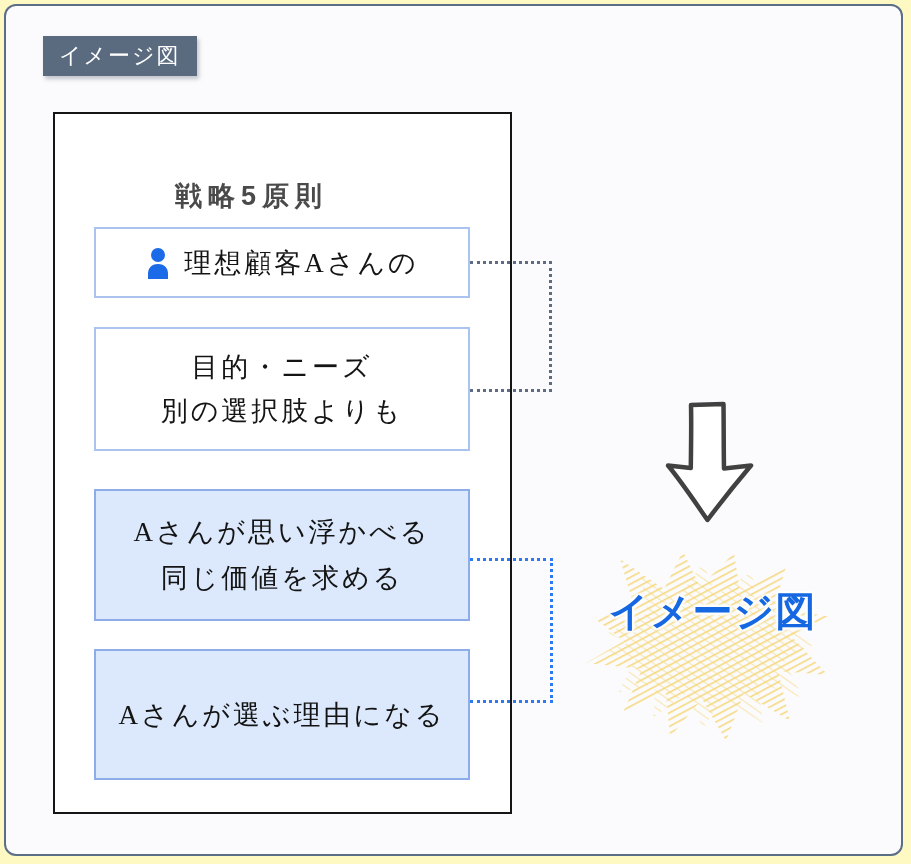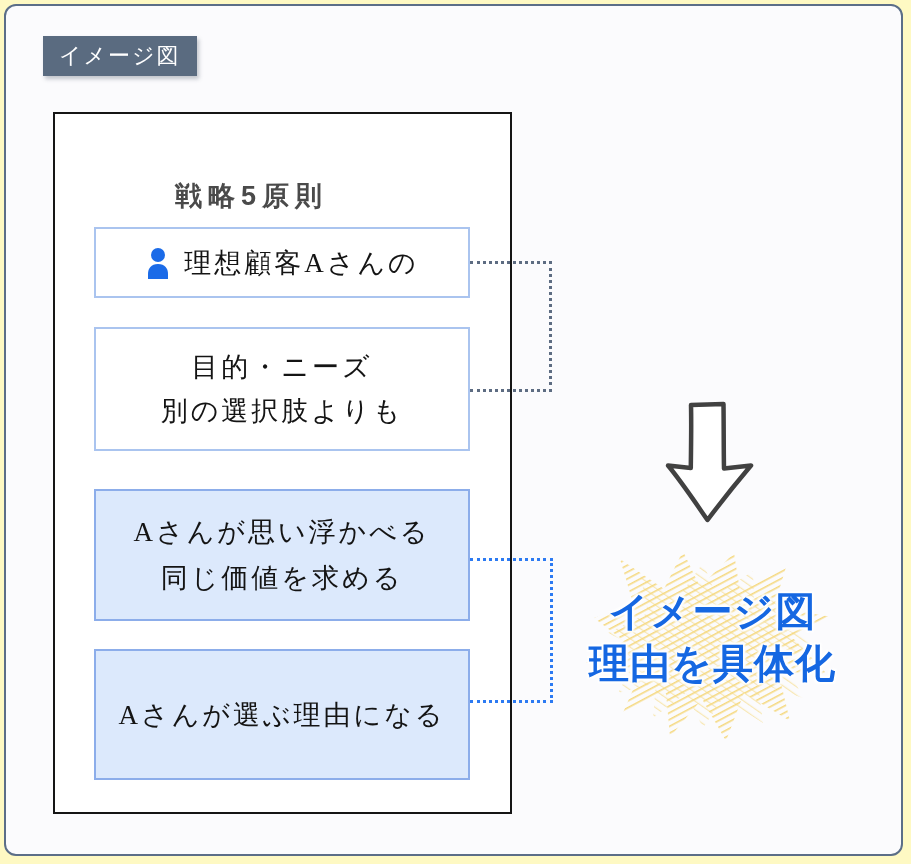--- a/index.html
+++ b/index.html
@@ -111,16 +111,15 @@
       <pattern id="h2" width="7" height="7" patternUnits="userSpaceOnUse" patternTransform="rotate(-55)">
         <line x1="0" y1="0" x2="0" y2="7" stroke="#f5d981" stroke-width="2.4"></line>
       </pattern>
     </defs>
     <polygon points="16,75 55,60 42,16 86,46 105,8 122,44 156,10 162,48 208,24 196,64 254,74 214,94 250,132 200,128 212,178 166,150 148,198 124,156 92,194 88,150 44,172 64,126 8,120 46,98" fill="url(#h1)"></polygon>
     <polygon points="30,90 70,70 62,30 100,55 125,20 138,52 175,28 176,60 225,50 205,85 240,100 205,115 225,155 180,140 185,180 145,155 125,185 108,150 75,175 78,140 40,150 58,115 25,110 50,100" fill="url(#h2)" opacity="0.6"></polygon>
   </svg>
 
   <div class="highlight-text">
     <div>イメージ図</div>
-    <div>理由を具体化</div>
   </div>
 
 </div>
 
 </body></html>

